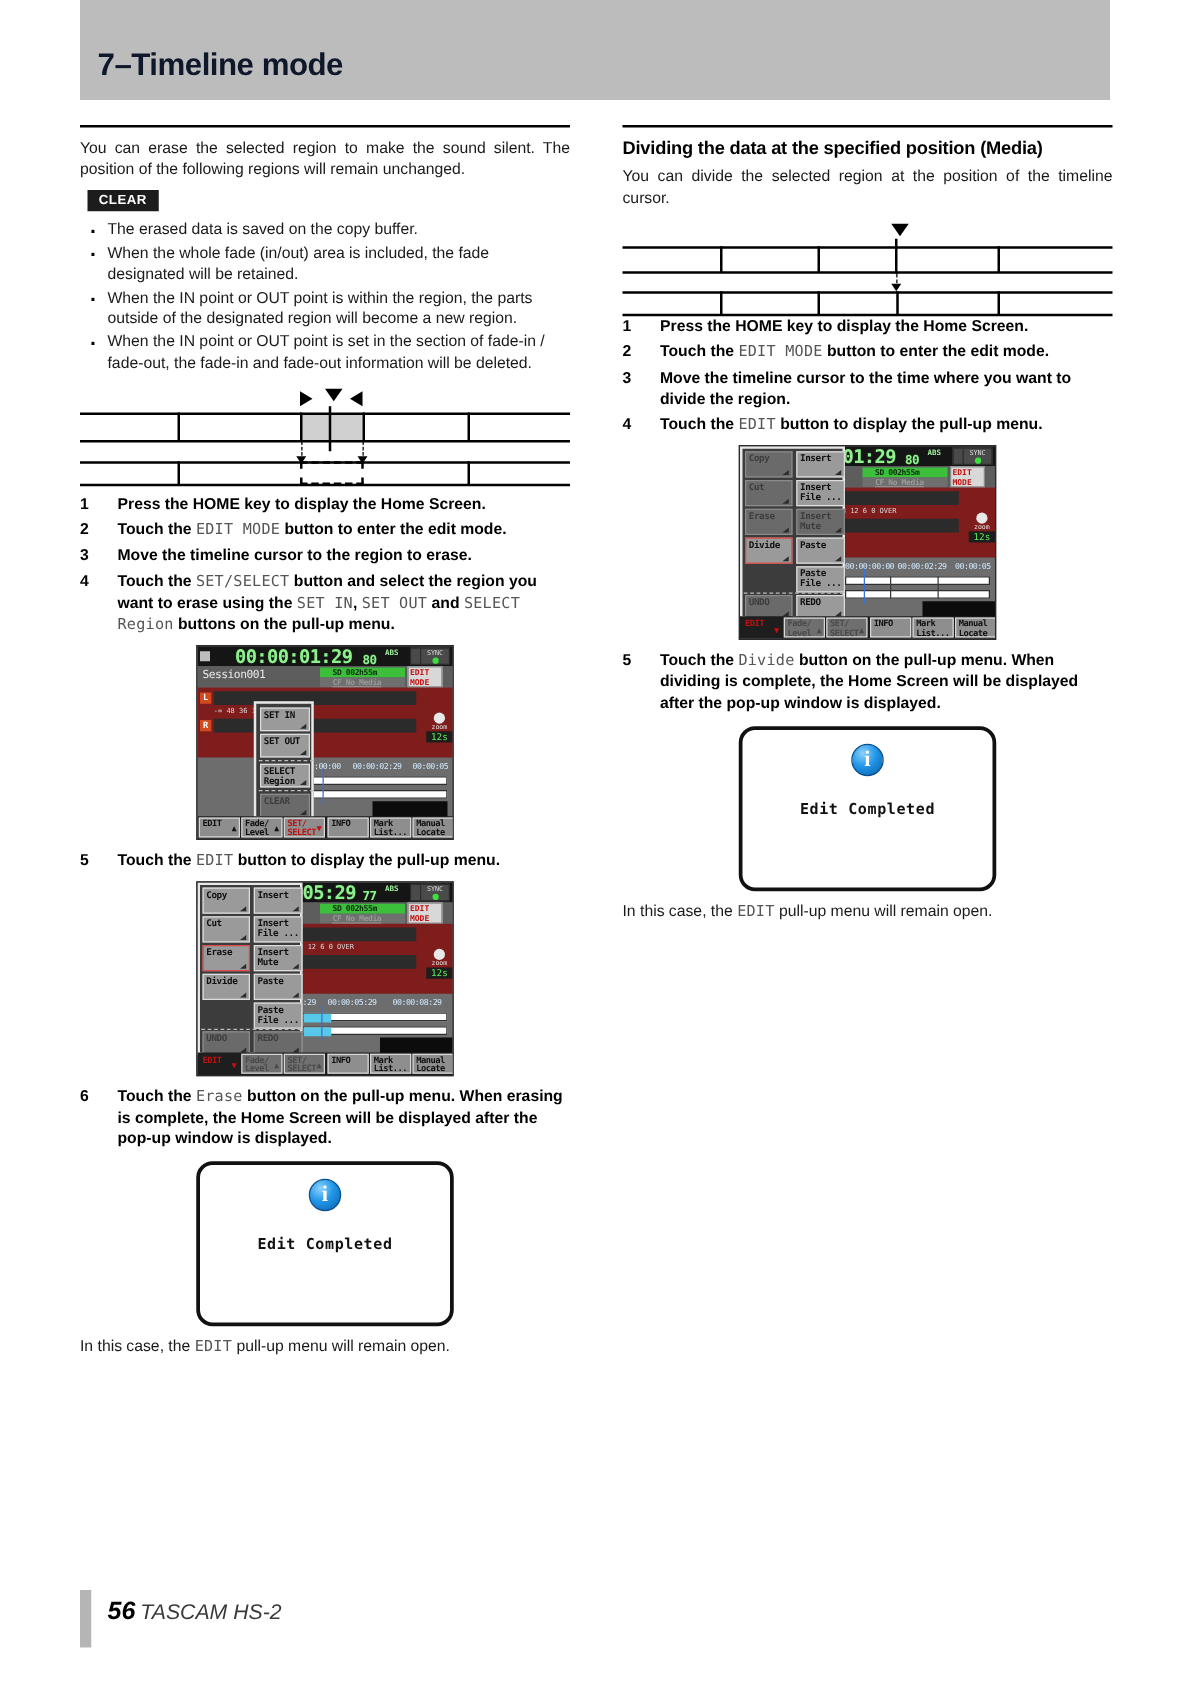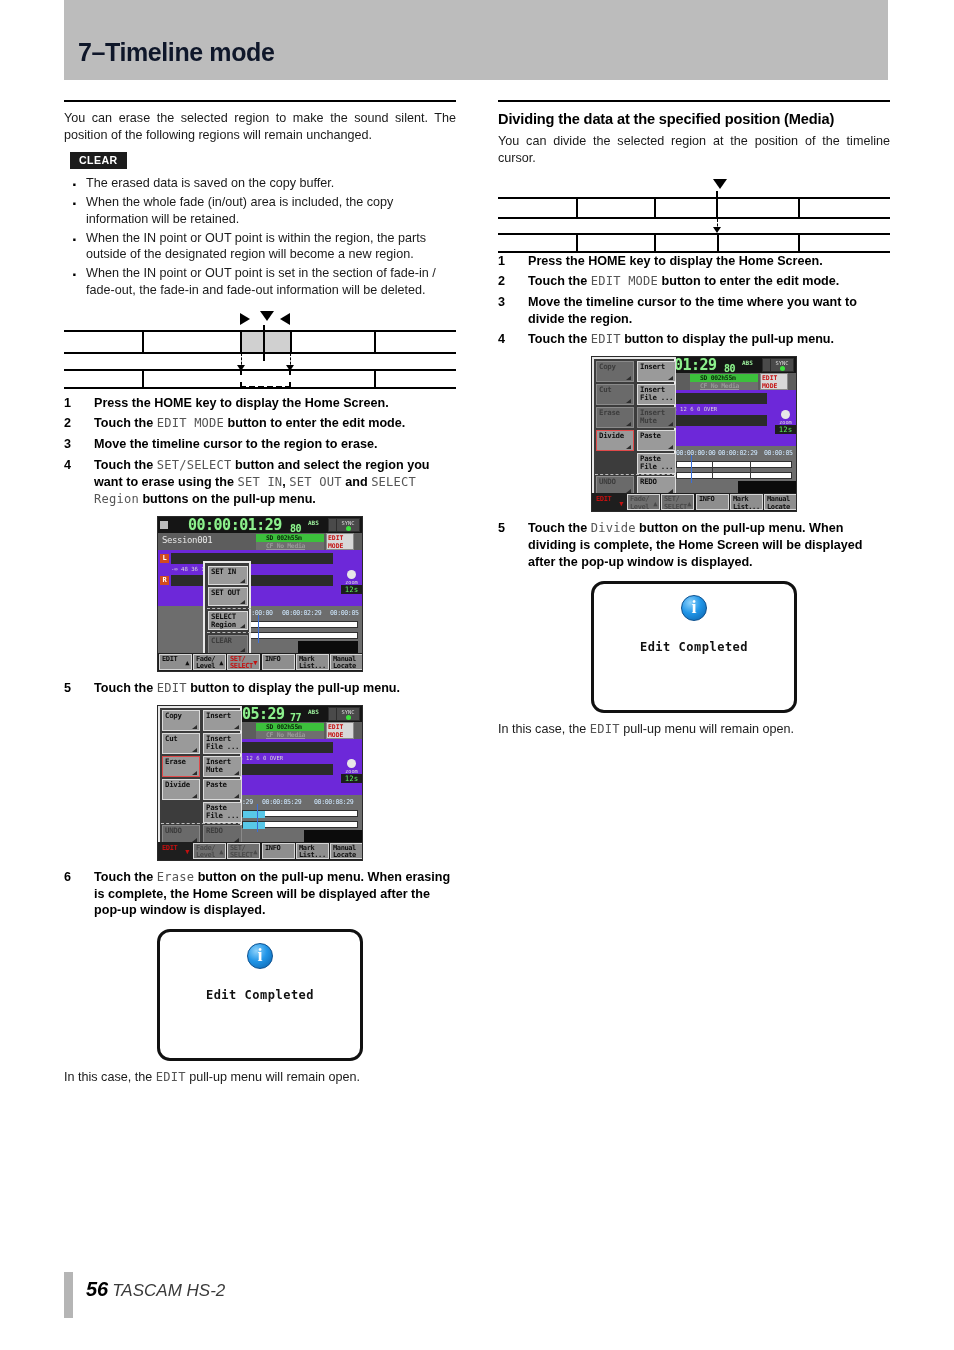--- a/index.html
+++ b/index.html
@@ -161,21 +161,21 @@
     letter-spacing:-0.3px; font-weight:bold;text-decoration:underline;
   }
   .editmode-btn{
     position:absolute; top:16px; width:28px; height:17px;
     background:#d8d8d8; color:#c41010; font-size:6.4px; font-weight:bold;
     line-height:8px; text-align:left; padding-left:1px;
     border:1px solid #8a8a8a;
   }
   .meter-area{
     position:absolute; left:0; top:33px; width:206px; height:56px;
-    background:#6d28d9;
+    background:#7f1d1d;
   }
   .meter-bg{ position:absolute; background:#2b2b2b; }
   .meter-scale{ position:absolute; font-size:5.6px; color:#d8d8d8; }
   .ch-lab{
     position:absolute; width:9px; height:9px; background:#d24b1e; color:#fff;
     font-size:7px; line-height:9px; text-align:center; font-weight:bold;
   }
   .zoom-badge{
     position:absolute; right:2px; width:21px; text-align:center;
   }
@@ -245,21 +245,21 @@
 <div class="chapter-title">7–Timeline mode</div>
 
 <div class="col col-left">
   <div class="rule"></div>
   <p class="body">You can erase the selected region to make the sound silent. The position of the following regions will remain unchanged.</p>
 
   <div class="note-tag">CLEAR</div>
 
   <ul class="notes" id="note-list">
       <li>The erased data is saved on the copy buffer.</li>
-      <li>When the whole fade (in/out) area is included, the copy information will be retained.</li>
+      <li>When the whole fade (in/out) area is included, the fade designated will be retained.</li>
       <li>When the IN point or OUT point is within the region, the parts outside of the designated region will become a new region.</li>
       <li>When the IN point or OUT point is set in the section of fade-in / fade-out, the fade-in and fade-out information will be deleted.</li>
     </ul>
 
   
   <div class="diagram">
     <div class="tri-right" style="left:176px; top:4px;"></div>
     <div class="tri-down" style="left:196px; top:2px;"></div>
     <div class="tri-left" style="left:216px; top:4px;"></div>
 

